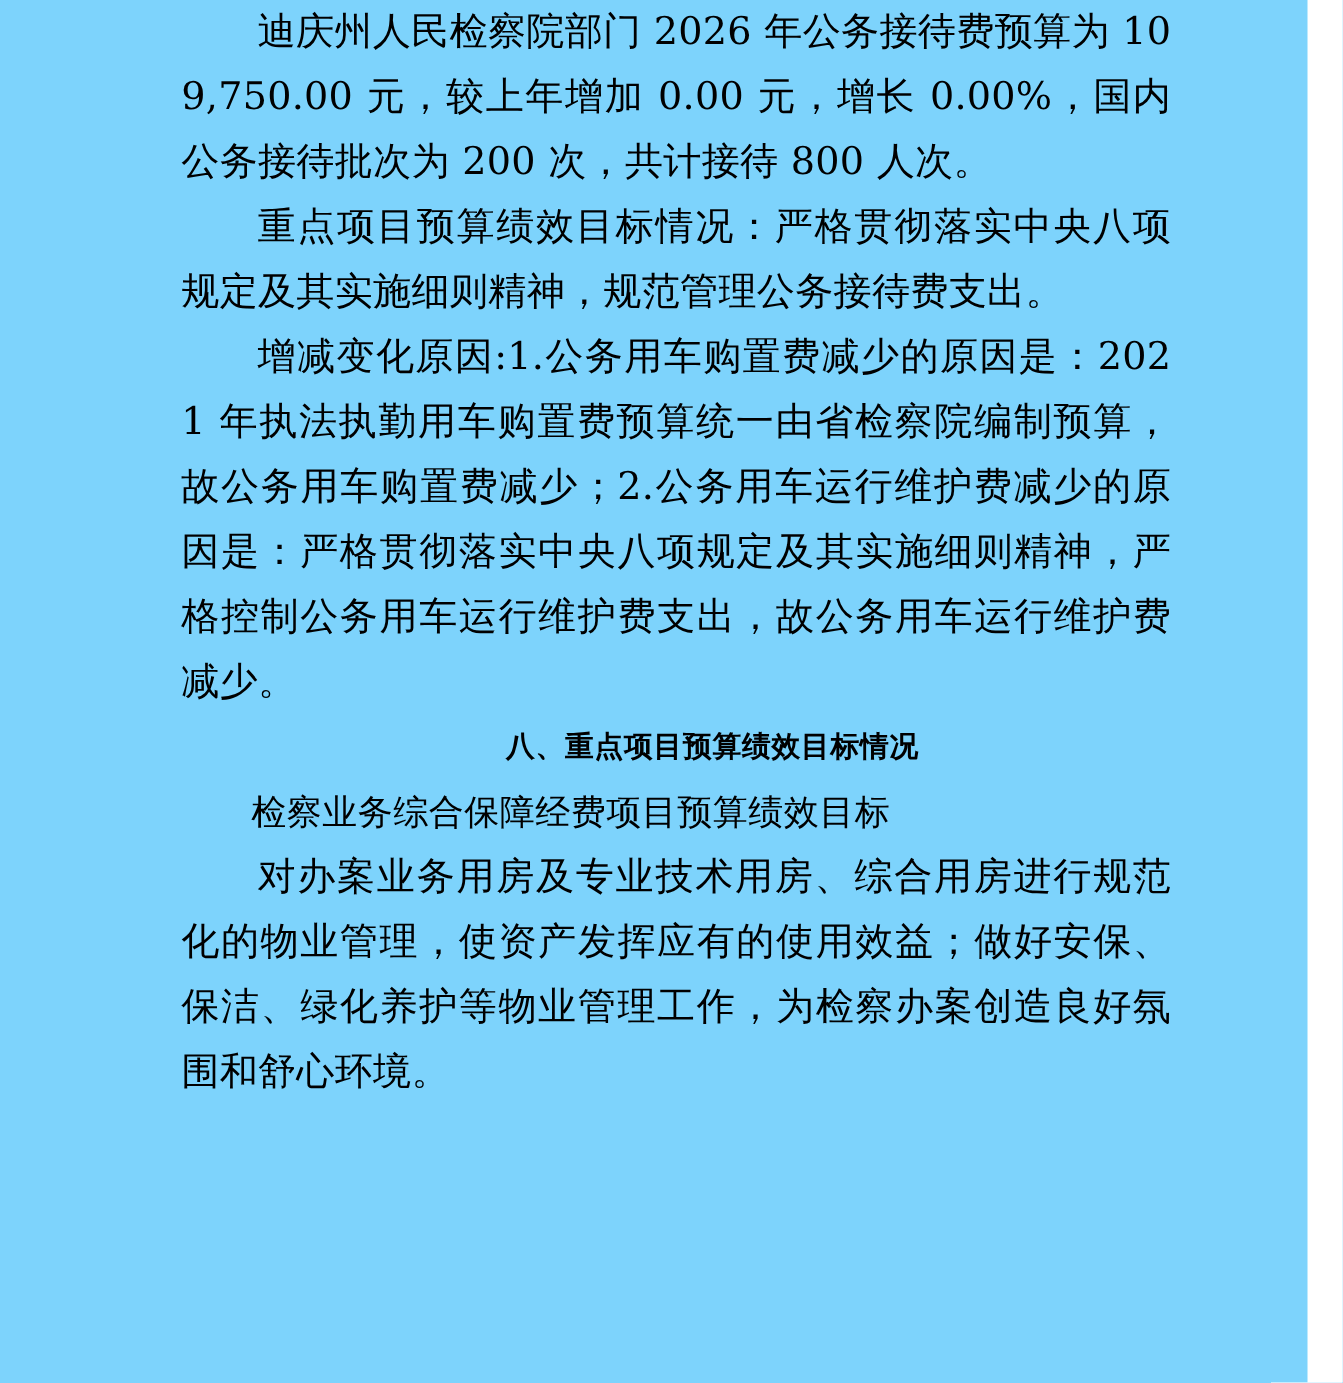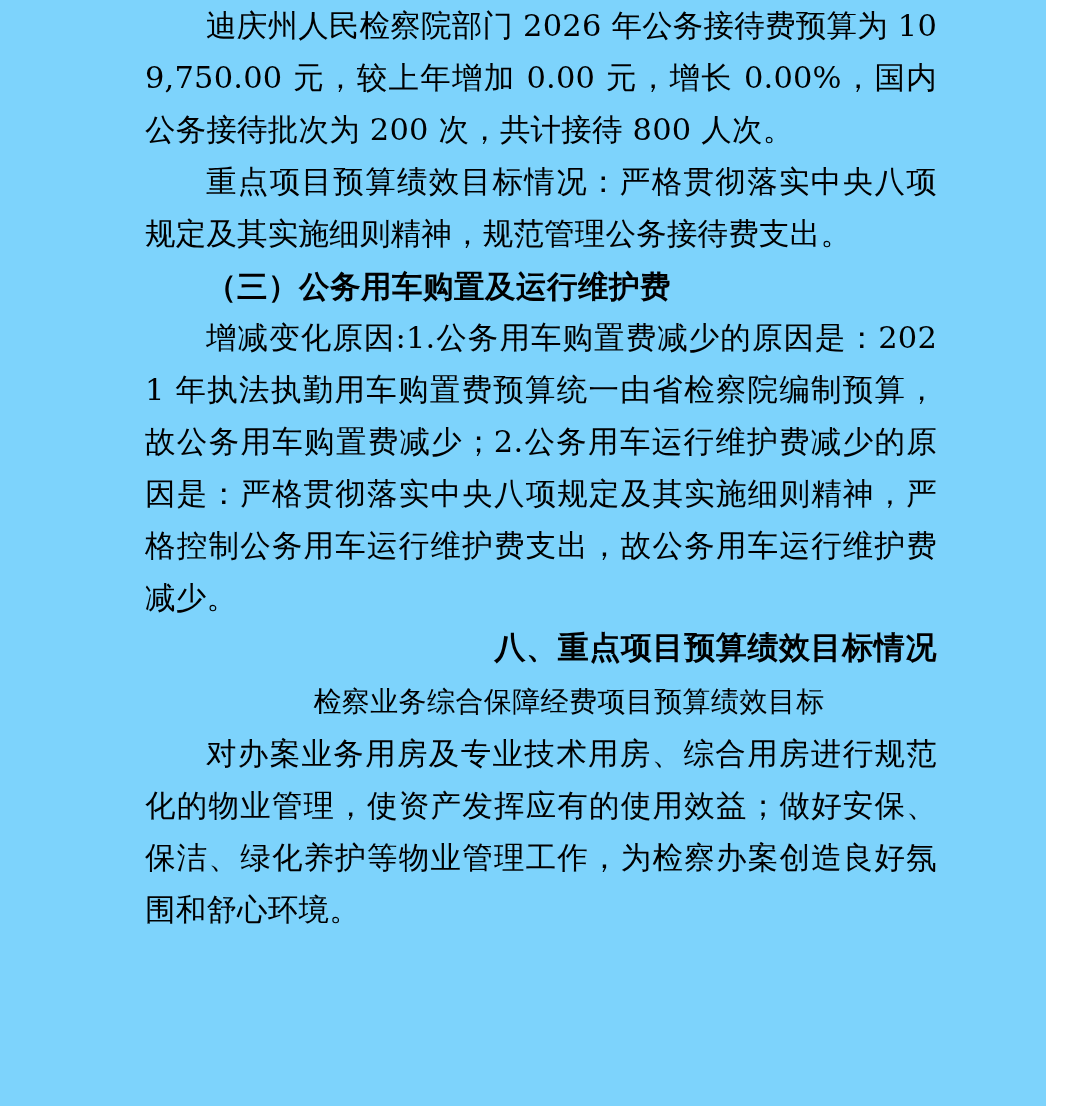--- a/index.html
+++ b/index.html
@@ -51,51 +51,50 @@
     line-height: 52px;
     text-indent: 61px;
     font-weight: 700;
     letter-spacing: 0.5px;
     text-align: left;
   }
 
   
   .section-heading {
     margin: 0;
-    font-family: Liberation Mono, monospace;
-    font-size: 31px;
+    font-family: Liberation Serif, serif;
+    font-size: 23px;
     line-height: 52px;
     text-indent: 58px;
     font-weight: 700;
     letter-spacing: 0.6px;
-    text-align: right;
+    text-align: center;
   }
 
   
   .project-title {
     margin: 0;
     font-size: 28px;
     line-height: 52px;
     text-indent: 56px;
     font-weight: 400;
     letter-spacing: 0.4px;
-    text-align: center;
+    text-align: left;
   }
 </style>
 </head>
 <body>
 
 <div class="page">
   <div class="content">
 
     <p class="para full-just">迪庆州人民检察院部门 2026 年公务接待费预算为 109,750.00 元，较上年增加 0.00 元，增长 0.00%，国内公务接待批次为 200 次，共计接待 800 人次。</p>
 
     <p class="para">重点项目预算绩效目标情况：严格贯彻落实中央八项规定及其实施细则精神，规范管理公务接待费支出。</p>
 
-    <p class="subheading-kai">（三）公务用车购置及运行维护费</p>
 
 
     <p class="para full-just">增减变化原因:1.公务用车购置费减少的原因是：2021 年执法执勤用车购置费预算统一由省检察院编制预算，故公务用车购置费减少；2.公务用车运行维护费减少的原因是：严格贯彻落实中央八项规定及其实施细则精神，严格控制公务用车运行维护费支出，故公务用车运行维护费减少。</p>
 
     <h2 class="section-heading">八、重点项目预算绩效目标情况</h2>
 
     <p class="project-title">检察业务综合保障经费项目预算绩效目标</p>
 
     <p class="para">对办案业务用房及专业技术用房、综合用房进行规范化的物业管理，使资产发挥应有的使用效益；做好安保、保洁、绿化养护等物业管理工作，为检察办案创造良好氛围和舒心环境。</p>
 

